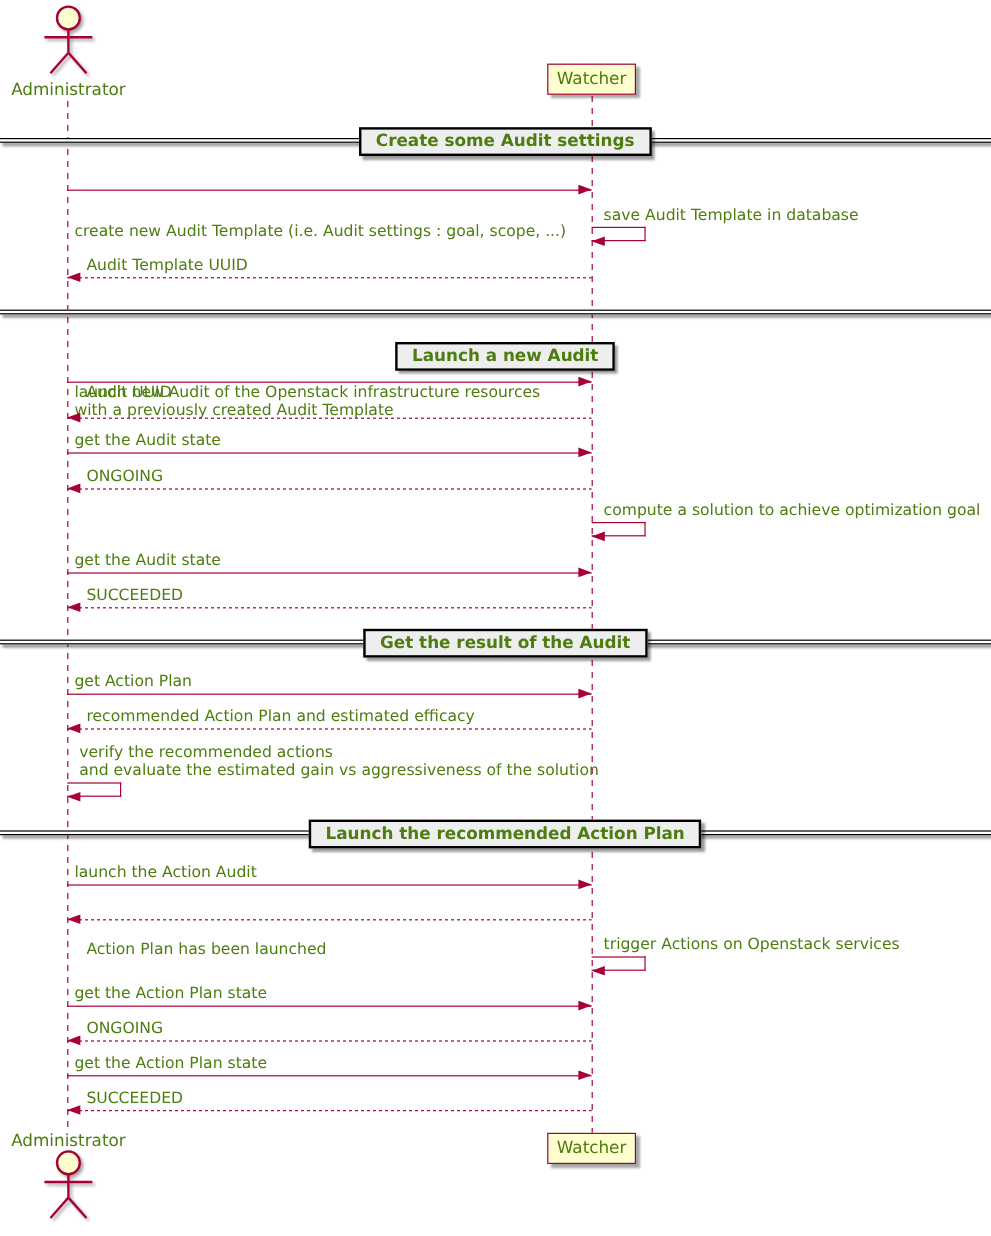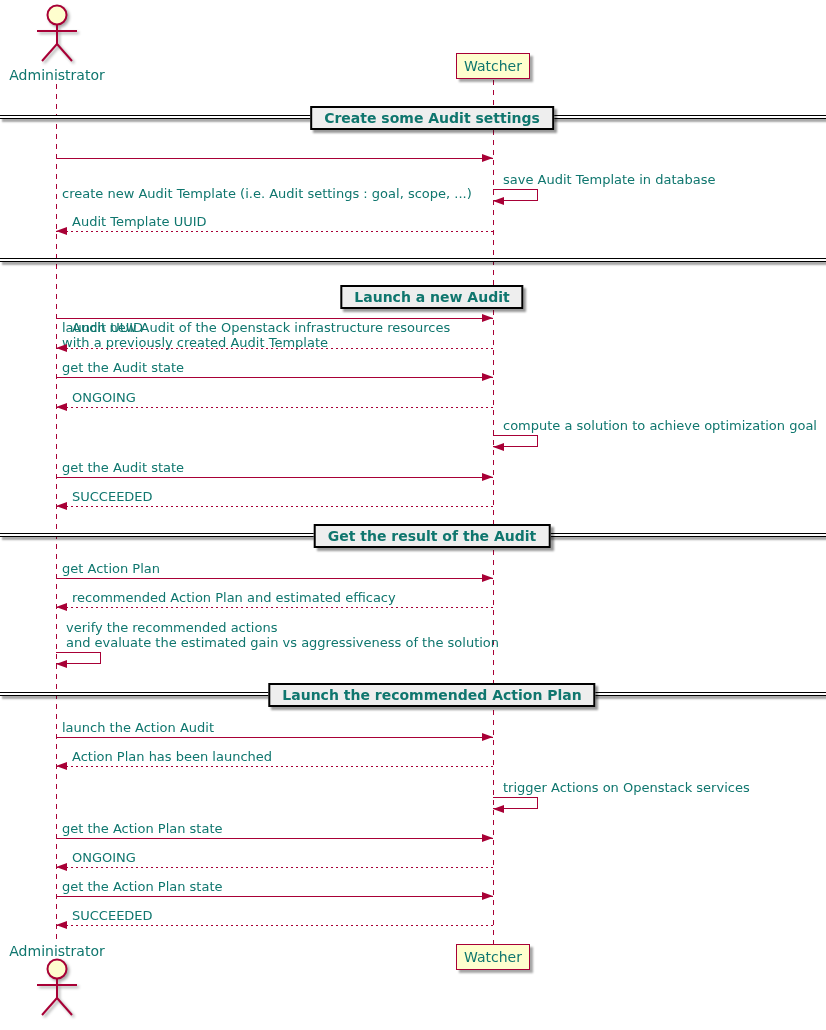--- a/index.html
+++ b/index.html
@@ -1,18 +1,18 @@
 <!DOCTYPE html>
 <html><head>
 <meta charset="utf-8">
 <style>
   html,body{margin:0;padding:0;background:#fff;}
   #canvas{
     position:relative;width:826px;height:1030px;background:#ffffff;overflow:hidden;
-    font-family:"DejaVu Sans","Liberation Sans",sans-serif;color:#0f766e;
+    font-family:"DejaVu Sans","Liberation Sans",sans-serif;color:#4d7c0f;
   }
   
   .lifeline{
     position:absolute;width:1px;
     background:repeating-linear-gradient(to bottom,var(--stroke) 0 5px,transparent 5px 10px);
   }
   #lifeline-admin{left:56px;top:84px;height:858px;}
   #lifeline-watcher{left:493px;top:80px;height:864px;}
   
   .actor-figure{position:absolute;left:29px;filter:drop-shadow(2.5px 2.5px 1.5px rgba(0,0,0,0.35));}
@@ -42,21 +42,21 @@
     position:absolute;width:45px;height:12px;box-sizing:border-box;
     border-top:1.4px solid var(--stroke);border-right:1.4px solid var(--stroke);border-bottom:1.4px solid var(--stroke);
   }
   
   .divider-lines{
     position:absolute;left:0;width:826px;height:2px;background:#fff;
     border-top:1.6px solid #000;border-bottom:1.6px solid #000;
     box-shadow:2px 3px 2px rgba(0,0,0,0.35);
   }
   .divider-label{
-    position:absolute;left:432px;transform:translateX(-50%);
+    position:absolute;left:421px;transform:translateX(-50%);
     background:var(--divider-fill);border:2px solid #000;
     font-size:14px;font-weight:bold;padding:2px 12px;white-space:nowrap;
     box-shadow:3px 3px 2px rgba(0,0,0,0.4);
   }
 </style>
 </head>
 <body>
 
 <div id="canvas" style="--stroke: #A80036; --fill: #FEFECE; --divider-fill: #EEEEEE;">
 
@@ -140,21 +140,21 @@
       <div class="arr-left" style="left: 56px; top: 659.5px;"></div>
       <div class="msg-text" style="left: 66px; top: 620px;">verify the recommended actions
 and evaluate the estimated gain vs aggressiveness of the solution</div>
       <div class="divider-lines" style="top: 692px;"></div>
       <div class="divider-label" style="top: 683px;">Launch the recommended Action Plan</div>
       <div class="msg-line solid" style="left: 56px; top: 737px; width: 437px;"></div>
       <div class="arr-right" style="left: 482px; top: 733px;"></div>
       <div class="msg-text" style="left: 62px; top: 720px;">launch the Action Audit</div>
       <div class="msg-line dotted" style="left: 56px; top: 766px; width: 437px;"></div>
       <div class="arr-left" style="left: 56px; top: 762px;"></div>
-      <div class="msg-text" style="left: 72px; top: 749px;">Action Plan has been launched</div>
+      <div class="msg-text" style="left: 72px; top: 784px;">Action Plan has been launched</div>
       <div class="self-loop" style="left: 493px; top: 797px;"></div>
       <div class="arr-left" style="left: 493px; top: 804.5px;"></div>
       <div class="msg-text" style="left: 503px; top: 780px;">trigger Actions on Openstack services</div>
       <div class="msg-line solid" style="left: 56px; top: 838px; width: 437px;"></div>
       <div class="arr-right" style="left: 482px; top: 834px;"></div>
       <div class="msg-text" style="left: 62px; top: 821px;">get the Action Plan state</div>
       <div class="msg-line dotted" style="left: 56px; top: 867px; width: 437px;"></div>
       <div class="arr-left" style="left: 56px; top: 863px;"></div>
       <div class="msg-text" style="left: 72px; top: 850px;">ONGOING</div>
       <div class="msg-line solid" style="left: 56px; top: 896px; width: 437px;"></div>

